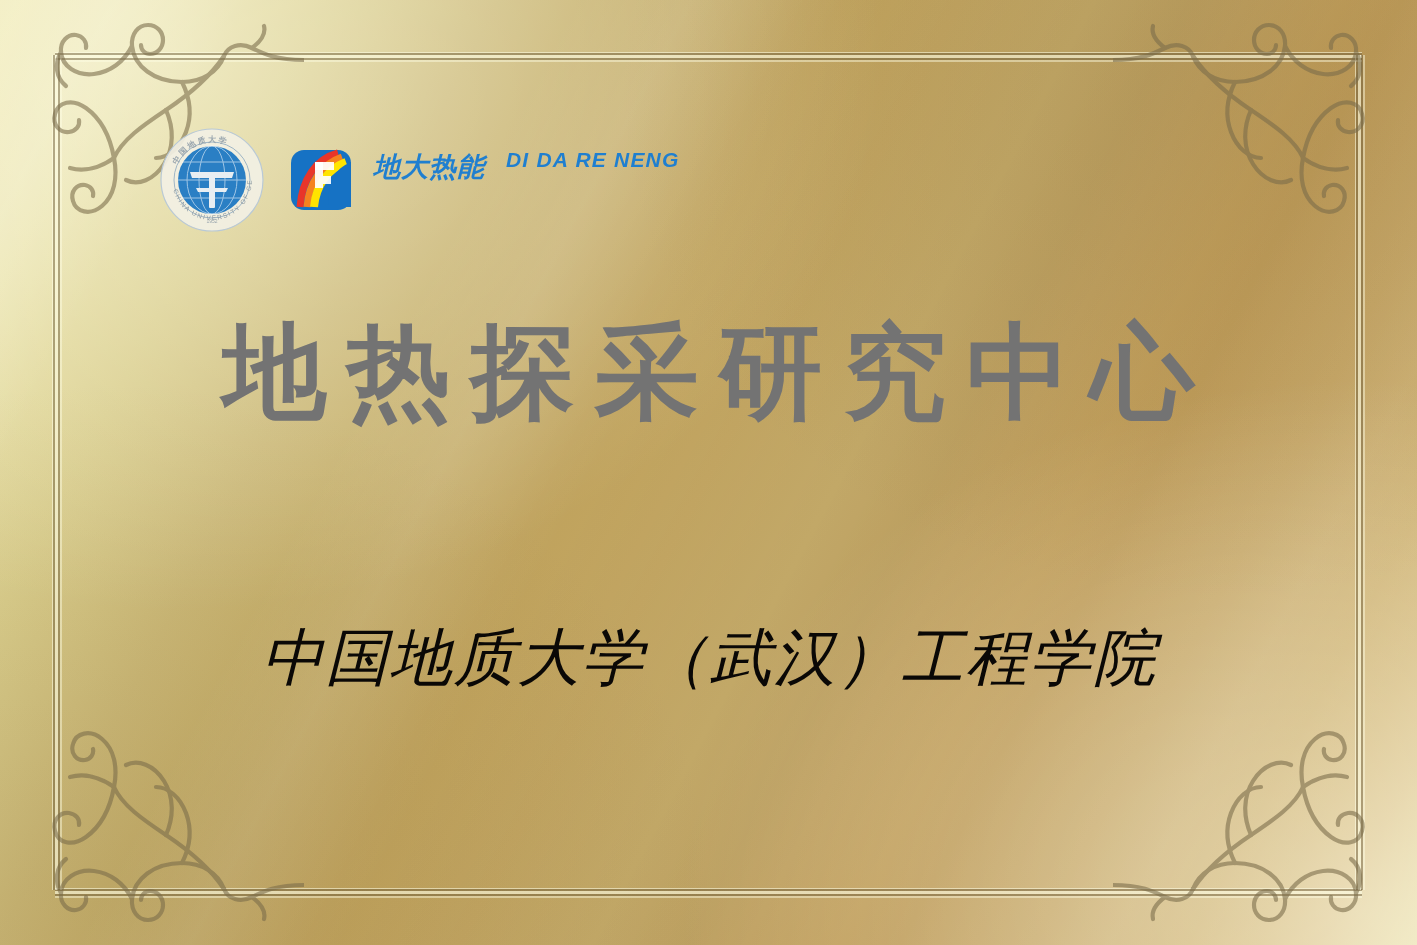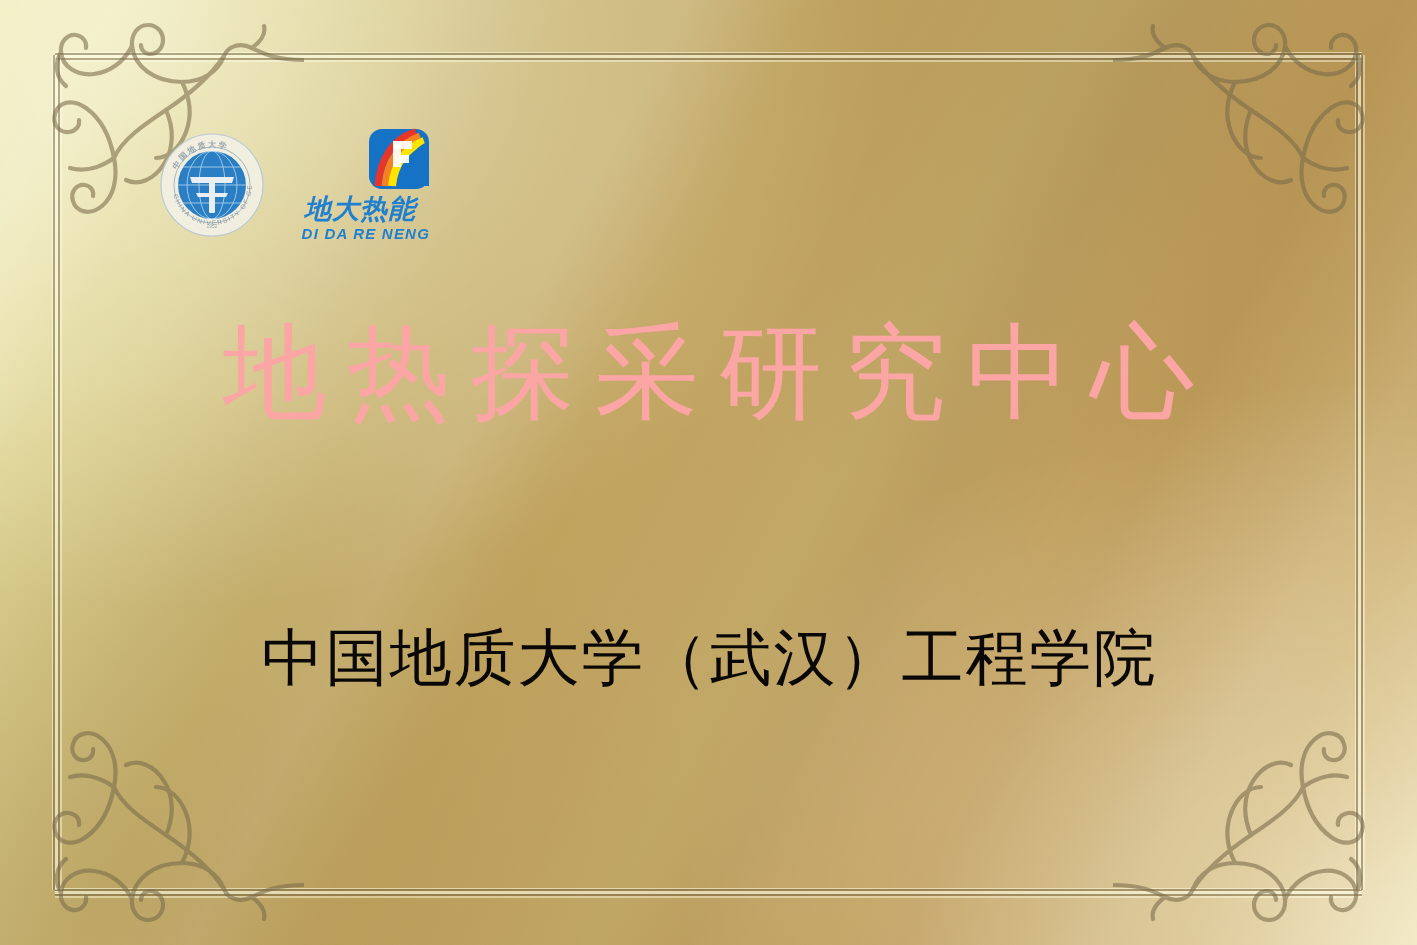--- a/index.html
+++ b/index.html
@@ -98,62 +98,62 @@
 
   
   .logo-row {
     position:absolute;
     left:160px; top:128px;
     display:flex; align-items:center; gap:26px;
   }
   .cug-logo { width:104px; height:104px; position:relative; }
   .cug-logo svg { width:100%; height:100%; display:block; }
 
-  .ddrn { display:flex; flex-direction:column; align-items:flex-end; gap:1px; }
+  .ddrn { display:flex; flex-direction:row; align-items:flex-start; gap:7px; }
   .ddrn-mark { width:62px; height:62px; }
   .ddrn-mark svg { width:100%; height:100%; display:block; }
   .ddrn-cn { width:140px; height:34px; }
   .ddrn-cn svg { width:100%; height:100%; display:block; }
   .ddrn-en {
     font-family:"Liberation Sans","DejaVu Sans",sans-serif;
     font-style:italic; font-weight:bold;
-    font-size:15px; letter-spacing:1.2px;
+    font-size:21px; letter-spacing:1.2px;
     color:#1f7fd0;
     line-height:1;
   }
 
   
   .title {
     position:absolute;
     left:0; right:0; top:318px;
     text-align:center;
     font-family:"DejaVu Sans","Liberation Sans",sans-serif;
-    font-weight:normal;
+    font-weight:bold;
     font-size:104px;
     letter-spacing:20px;
     text-indent:20px;
-    color:#fca5a5;
+    color:#737373;
     line-height:1.05;
     white-space:nowrap;
   }
 
   .org {
     position:absolute;
     left:0; right:0; top:612px;
     text-align:center;
   }
   .org-line {
     font-family:"DejaVu Sans","Liberation Sans",sans-serif;
     font-weight:normal;
     font-size:62px;
     color:#0a0806;
     line-height:1.48;
     white-space:nowrap;
   }
-  .org-line.l1 { letter-spacing:2px; text-indent:2px; }
+  .org-line.l1 { letter-spacing:2px; text-indent:2px;font-style:italic; }
   .org-line.l2 { letter-spacing:11px; text-indent:11px; }
 </style>
 </head>
 <body>
 
 <div class="plaque">
 
   <div class="bg-base"></div>
   <div class="bg-sheen"></div>
   <div class="bg-vignette"></div>

